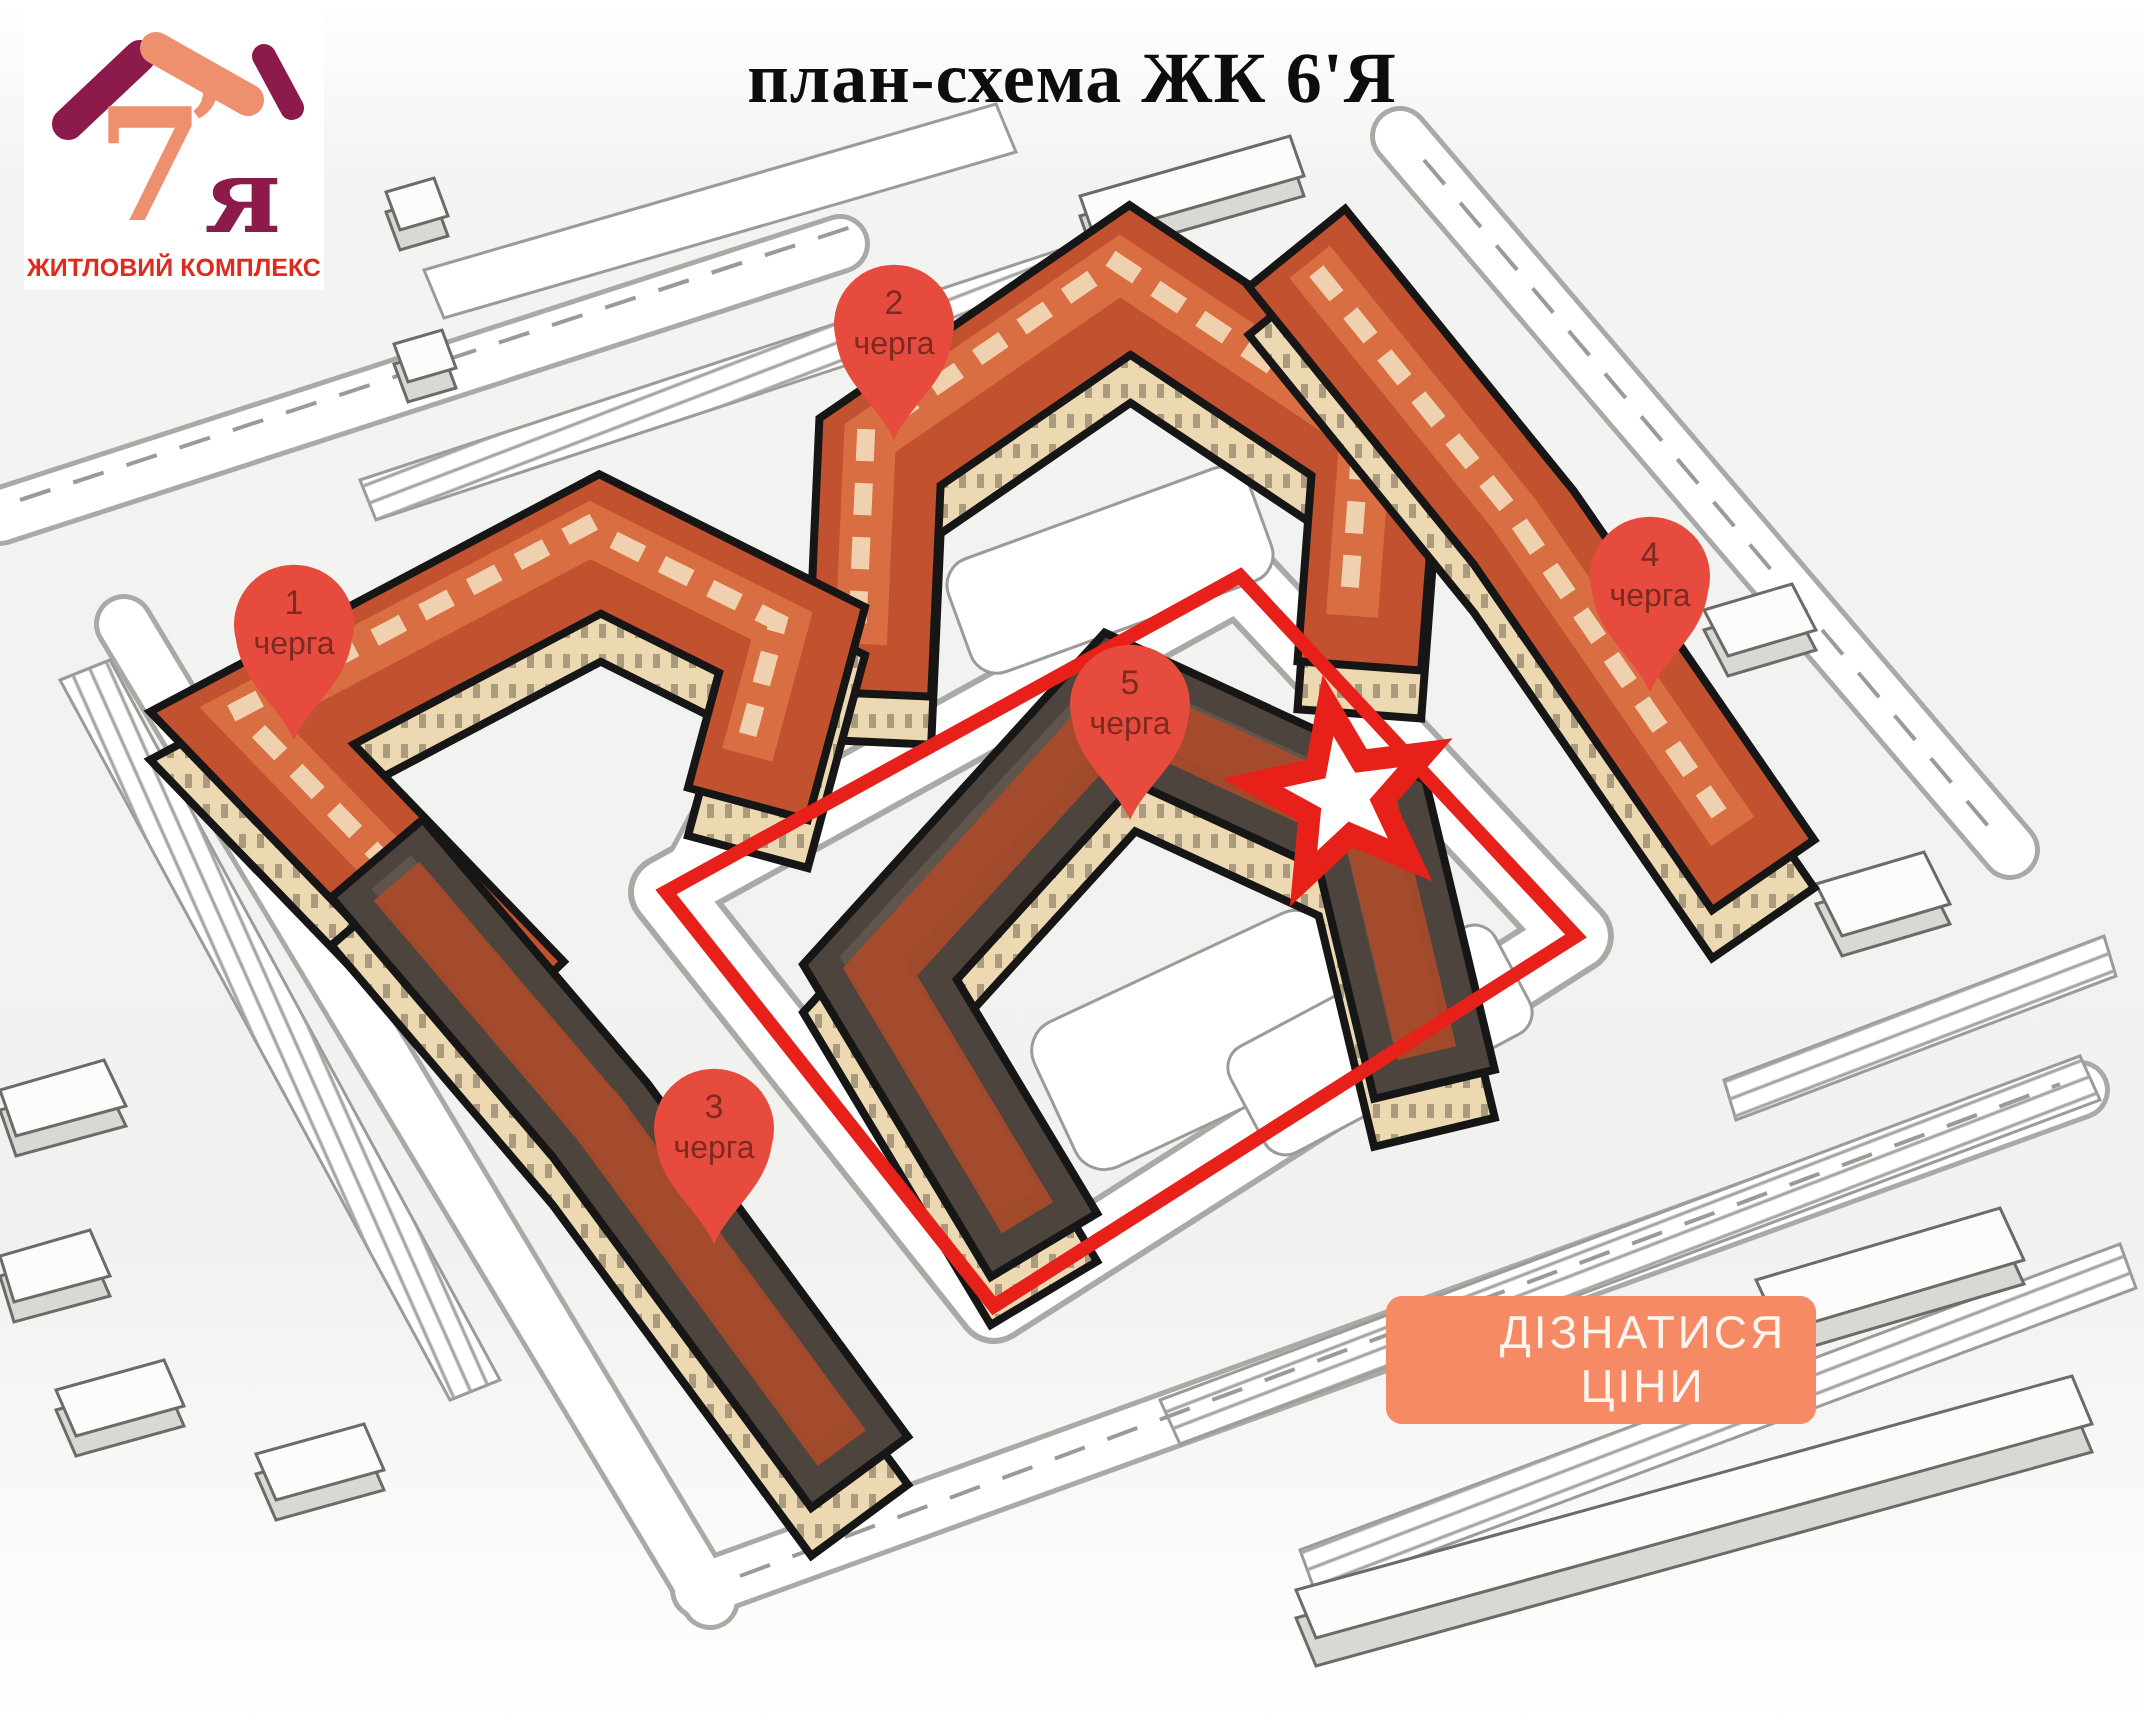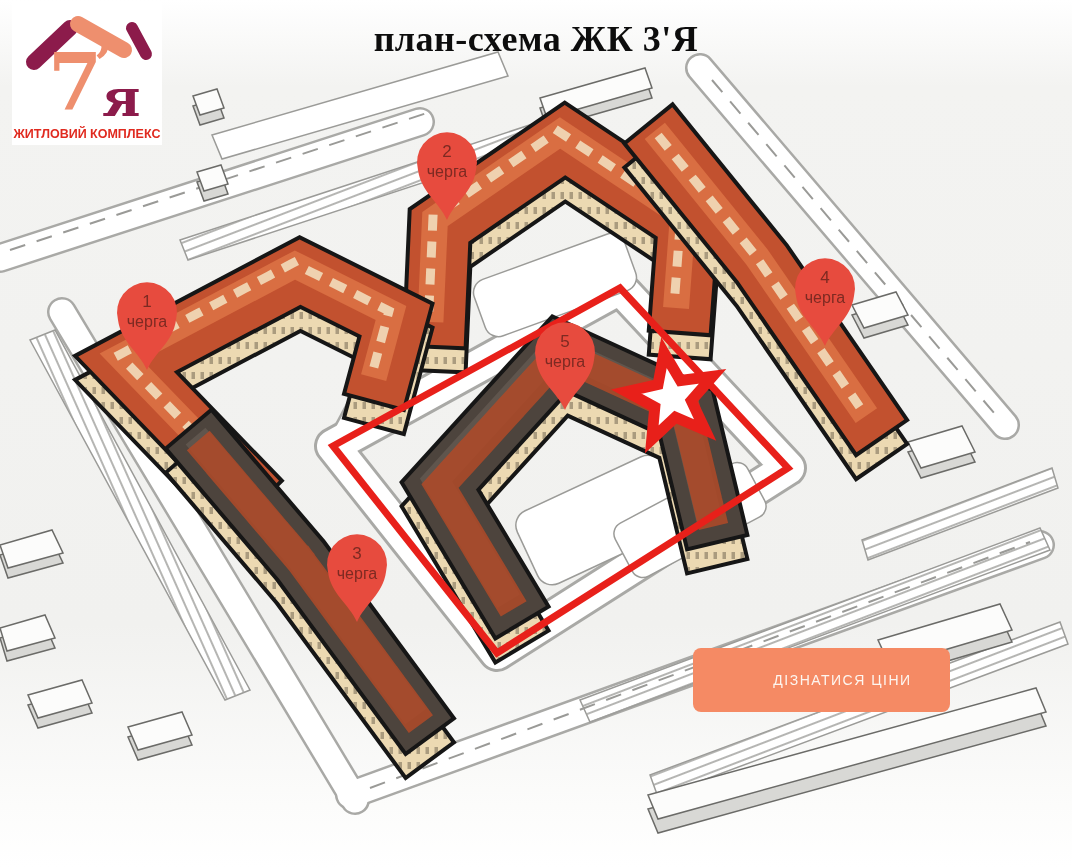--- a/index.html
+++ b/index.html
@@ -3,23 +3,23 @@
 <meta charset="utf-8">
 <style>
   html,body{margin:0;padding:0;background:#fff;}
   .stage{position:relative;width:1072px;height:867px;overflow:hidden;background:#fff;
          font-family:"Liberation Sans",sans-serif;}
   .map-svg{position:absolute;left:0;top:0;width:1072px;height:867px;}
   .logo{position:absolute;left:12px;top:2px;width:150px;height:143px;background:#fff;z-index:5;}
   .page-title{position:absolute;left:0;top:18px;width:1072px;text-align:center;z-index:4;
               font-family:"Liberation Serif",serif;font-weight:bold;font-size:36px;color:#0d0d0d;
               letter-spacing:0.5px;}
-  .cta-button{position:absolute;left:693px;top:648px;width:257px;height:64px;z-index:6;
+  .cta-button{position:absolute;left:693px;top:648px;width:215px;height:64px;z-index:6;
               background:#f58a64;border:none;border-radius:8px;cursor:pointer;
-              color:#fdf6f0;font-family:"Liberation Sans",sans-serif;font-size:14px;
+              color:#fdf6f0;font-family:"Liberation Sans",sans-serif;font-size:23px;
               letter-spacing:1.5px;font-weight:500;padding-left:48px;}
   svg text{font-family:"Liberation Sans",sans-serif;}
   .logo text.serif{font-family:"DejaVu Serif","Liberation Serif",serif;}
 </style>
 </head>
 <body>
 
 <div class="stage">
 
   <svg class="map-svg" viewBox="0 0 1072 867">
@@ -211,17 +211,17 @@
         <path d="M 66,22 L 112,48" stroke="#ee8f6e" stroke-width="16" fill="none"></path>
         <path d="M 120,26 L 134,52" stroke="#8c1b4b" stroke-width="12" fill="none"></path>
       </g>
       <text class="serif" x="36" y="108" font-size="78" font-weight="bold" fill="#ee8f6e">7</text>
       <text class="serif" x="82" y="82" font-size="56" font-weight="bold" fill="#ee8f6e">’</text>
       <text class="serif" x="90" y="114" font-size="52" font-weight="bold" fill="#8c1b4b">я</text>
       <text x="75" y="136" font-size="12.5" font-weight="bold" fill="#e02a1f" text-anchor="middle">ЖИТЛОВИЙ КОМПЛЕКС</text>
     </svg>
   </div>
 
-  <div class="page-title">план-схема ЖК 3'Я</div>
+  <div class="page-title">план-схема ЖК 6'Я</div>
 
   <button class="cta-button">ДІЗНАТИСЯ ЦІНИ</button>
 
 </div>
 
 </body></html>

